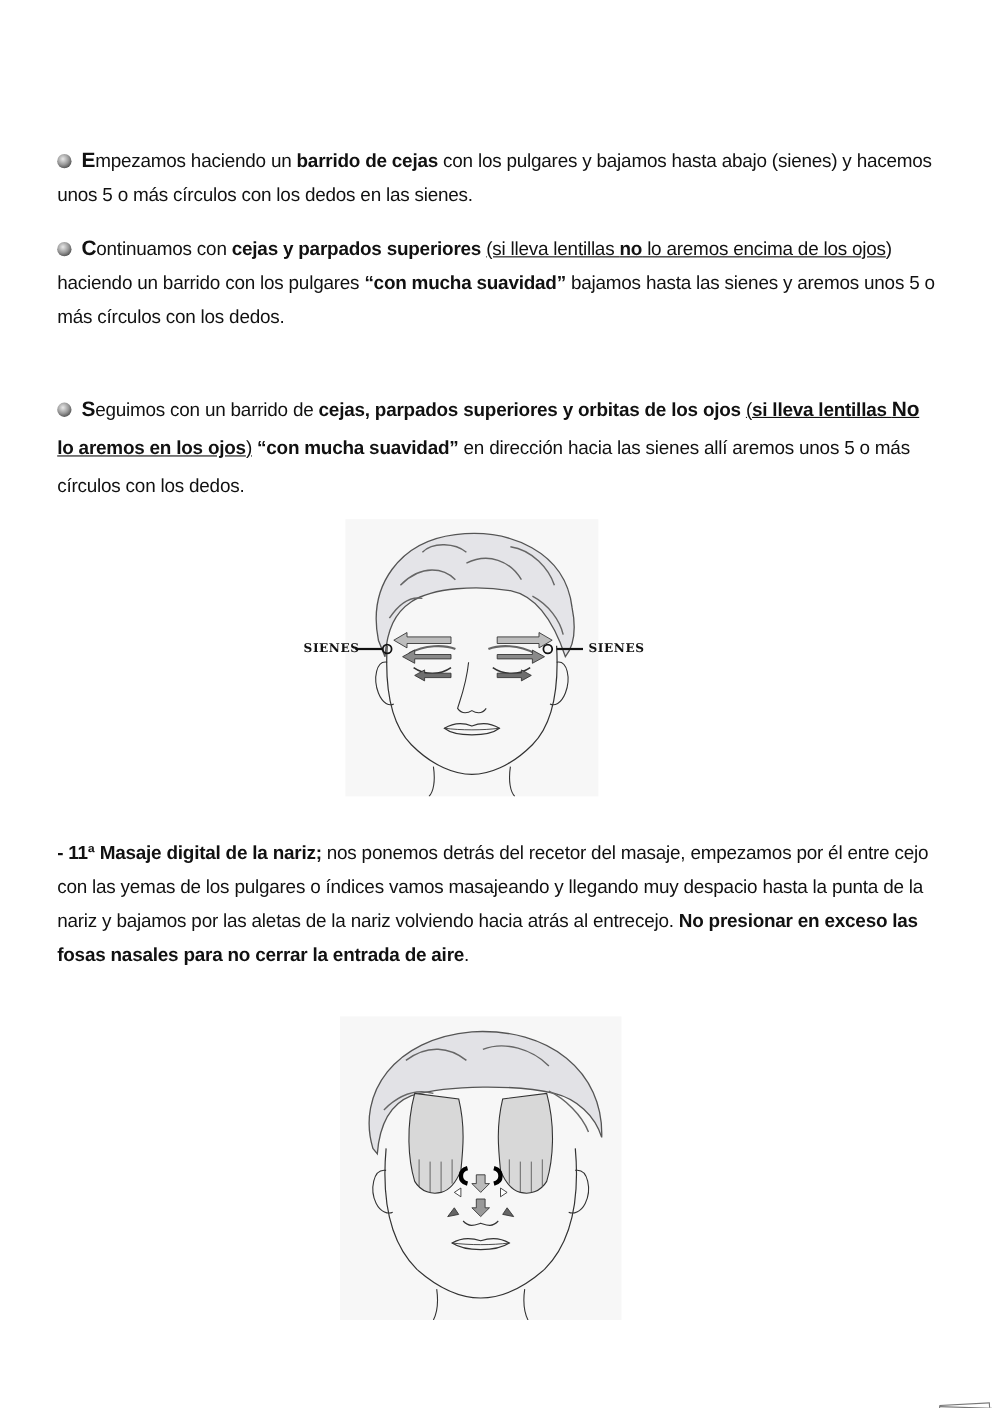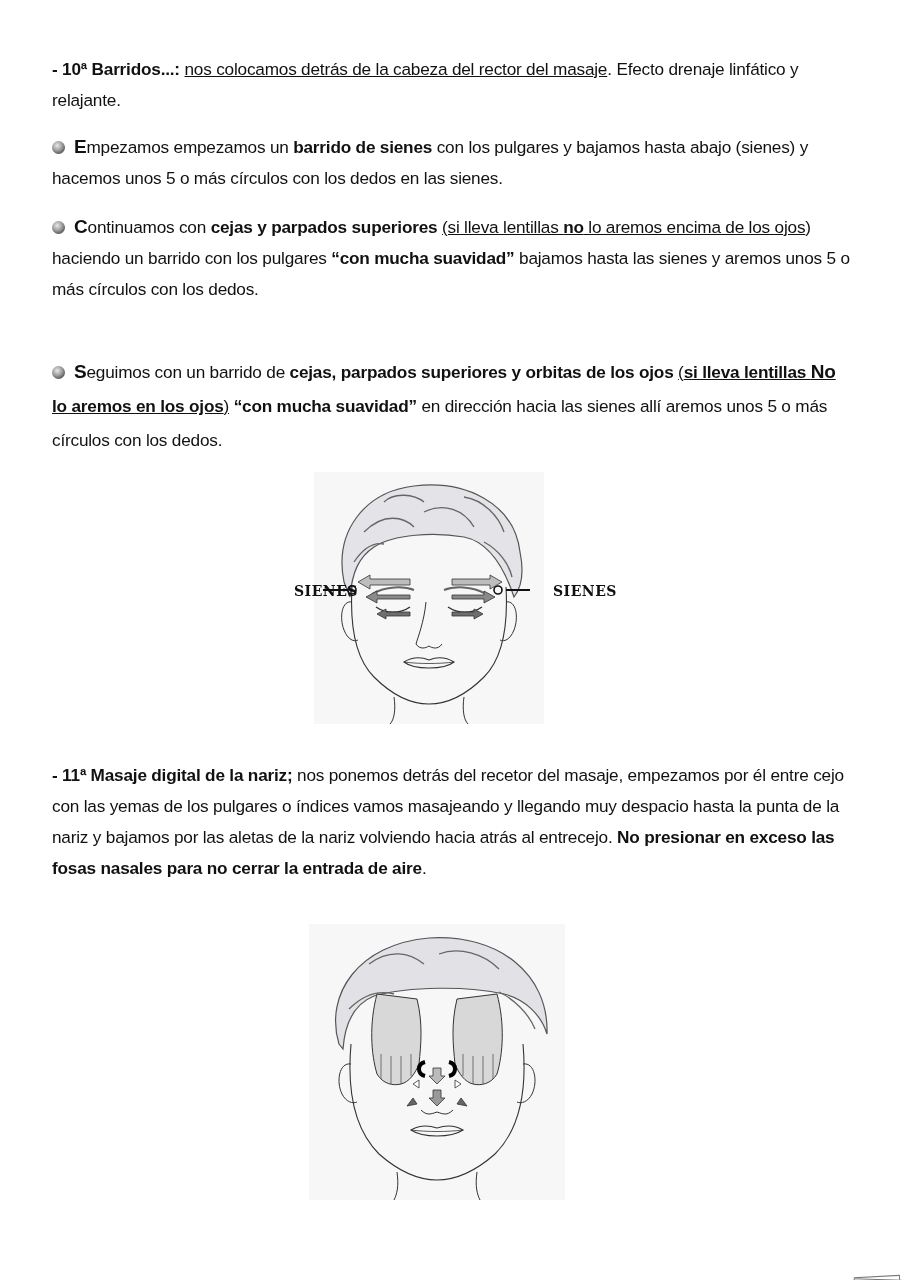--- a/index.html
+++ b/index.html
@@ -8,37 +8,33 @@
   .page { position:absolute; left:0; top:0; width:906px; height:1280px; }
   .para { position:absolute; left:52px; width:800px; font-size:17.2px; line-height:31px; letter-spacing:-0.2px; }
   .para b { font-weight:bold; }
   .u { text-decoration:underline; }
   .bullet { display:inline-block; width:13px; height:13px; border-radius:50%;
             background:radial-gradient(circle at 40% 35%, #e8e8e8 0%, #9a9a9a 45%, #4a4a4a 80%);
             vertical-align:-1px; margin-right:9px; }
   .cap { font-weight:bold; font-size:19px; }
   .big { font-size:19px; }
   .figure { position:absolute; background:#f7f7f7; }
-  .fig-label { position:absolute; font-family:"DejaVu Serif", serif; font-weight:bold; font-size:14px; letter-spacing:0.5px; color:#111;margin-left:18px; }
+  .fig-label { position:absolute; font-family:"DejaVu Serif", serif; font-weight:bold; font-size:11px; letter-spacing:0.5px; color:#111; }
   .page-num-box { position:absolute; left:852px; top:1276px; width:50px; height:46px; }
   .page-num-box .sheet { position:absolute; border:1.5px solid #777; background:#fff; }
   .page-num { position:absolute; left:0; top:14px; width:52px; text-align:center; font-size:14px; color:#111; }
 </style>
 </head>
 <body>
 
 <div class="page">
 
-  <div class="para" style="top:54px;">
-    <b>-  </b><b>10ª Barridos...:</b>
-    <span class="u">nos colocamos detrás de la cabeza del rector del masaje</span><span>. Efecto drenaje linfático y relajante.</span>
-  </div>
 
   <div class="para" style="top:131px;">
-    <span class="bullet"></span><span class="cap">E</span><span>mpezamos empezamos un </span><b>barrido de sienes</b><span> con los pulgares y bajamos hasta abajo (sienes) y hacemos unos 5 o más círculos con los dedos en las sienes.</span>
+    <span class="bullet"></span><span class="cap">E</span><span>mpezamos haciendo un </span><b>barrido de cejas</b><span> con los pulgares y bajamos hasta abajo (sienes) y hacemos unos 5 o más círculos con los dedos en las sienes.</span>
   </div>
 
   <div class="para" style="top:211px;">
     <span class="bullet"></span><span class="cap">C</span><span>ontinuamos con </span><b>cejas y parpados superiores</b><span> </span><span class="u"><span>(si lleva lentillas </span><b>no</b><span> lo aremos encima de los ojos</span></span><span>) haciendo un barrido con los pulgares </span><b>“con mucha suavidad”</b><span>  bajamos hasta las sienes y aremos unos 5 o más círculos con los dedos.</span>
   </div>
 
   <div class="para" style="top:320px; line-height:34px;margin-top:35px;">
     <span class="bullet"></span><span class="cap">S</span><span>eguimos con un barrido de </span><b>cejas, parpados superiores y orbitas de los ojos</b><span> </span><span class="u"><span>(</span><b>si lleva lentillas </b><b class="big">No</b><b> lo aremos en los ojos</b><span>)</span></span><span> </span><b>“con mucha suavidad”</b><span> en dirección hacia las sienes allí aremos unos 5 o más círculos con los dedos.</span>
   </div>
 

